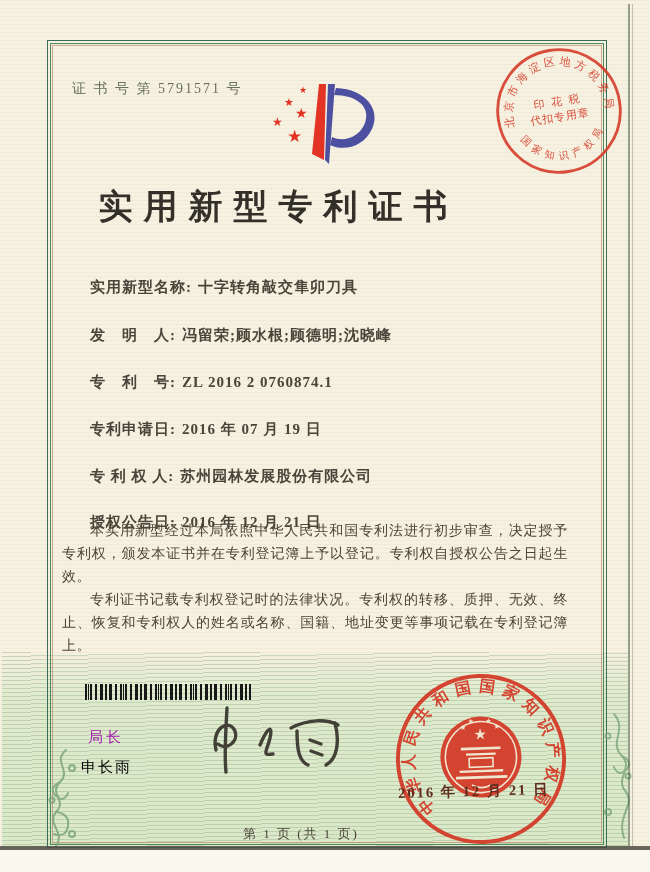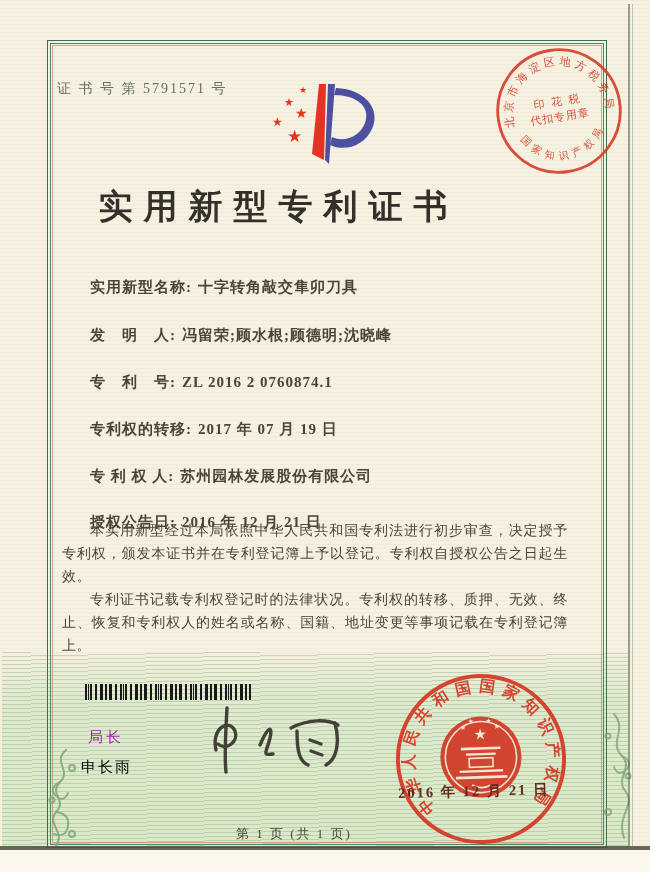--- a/index.html
+++ b/index.html
@@ -5,38 +5,38 @@
   html,body{margin:0;padding:0;}
   body{width:650px;height:872px;background:#f8f5e9;font-family:"Liberation Serif",serif;overflow:hidden;}
   .paper{position:relative;width:650px;height:872px;background:#f6f1e1;}
   .paper::before{content:"";position:absolute;inset:0;background:repeating-linear-gradient(180deg,rgba(205,195,165,.14) 0 1px,transparent 1px 4px);pointer-events:none;}
   .green-zone{position:absolute;left:2px;top:652px;width:626px;height:196px;z-index:0;
     background:linear-gradient(180deg,rgba(216,232,200,0) 0,rgba(216,232,200,.75) 46px,rgba(214,230,197,.85) 100%);}
   .green-zone::after{content:"";position:absolute;inset:0;background:repeating-linear-gradient(179deg,rgba(118,162,110,.33) 0 1px,rgba(118,162,110,0) 1px 4px);}
   .frame{position:absolute;left:47px;top:40px;width:558px;height:806px;border:1px solid #3c6b58;z-index:1;}
   .frame .f2{position:absolute;inset:2px;border:1px solid #4d8a5f;}
   .frame .f3{position:absolute;inset:1px;border:1px solid rgba(176,106,80,.55);}
-  .cert-no{position:absolute;left:57px;top:80px;font-size:14px;letter-spacing:2px;color:#66705f;z-index:2;white-space:pre;}
+  .cert-no{position:absolute;left:72px;top:80px;font-size:14px;letter-spacing:2px;color:#66705f;z-index:2;white-space:pre;}
   .logo{position:absolute;left:262px;top:68px;width:132px;height:104px;z-index:2;}
   .title{position:absolute;left:0;top:184px;width:546px;text-align:center;font-size:34px;font-weight:bold;letter-spacing:11px;color:#33302a;z-index:2;text-indent:11px;}
   .field{position:absolute;left:75px;font-size:15px;color:#4a443a;z-index:2;white-space:pre;font-weight:600;}
   .field .lab{letter-spacing:1px;}
   .field .val{margin-left:6px;letter-spacing:1px;}
   .paras{position:absolute;left:62px;top:519px;width:506px;z-index:2;color:#4e4335;font-size:14px;line-height:23px;text-align:justify;}
   .paras p{margin:0;text-indent:2em;letter-spacing:.5px;}
   .barcode{position:absolute;left:85px;top:684px;width:166px;height:16px;z-index:3;
     background:repeating-linear-gradient(90deg,#181818 0 2px,transparent 2px 5px),repeating-linear-gradient(90deg,#181818 0 1px,transparent 1px 7px);
     background-position:0 0,3px 0;}
   .tax-stamp{position:absolute;left:492px;top:44px;width:134px;height:134px;z-index:4;transform:rotate(-9deg);opacity:.92;}
   .office-seal{position:absolute;left:392px;top:670px;width:178px;height:178px;z-index:3;transform:rotate(-2deg);opacity:.93;}
   .seal-date{position:absolute;left:398px;top:782px;z-index:5;font-size:14.5px;font-weight:bold;color:#5f2c1d;letter-spacing:2px;transform:rotate(-1.5deg);white-space:pre;}
   .sig-role{position:absolute;left:88px;top:728px;font-size:15px;color:#a21caf;z-index:2;letter-spacing:3px;}
   .sig-name{position:absolute;left:81px;top:758px;font-size:15px;color:#000000;z-index:2;letter-spacing:2px;}
   .signature{position:absolute;left:198px;top:698px;width:155px;height:85px;z-index:3;}
-  .footer{position:absolute;left:47px;top:825px;width:494px;text-align:center;font-size:13px;color:#4c463c;z-index:2;letter-spacing:2px;}
+  .footer{position:absolute;left:54px;top:825px;width:494px;text-align:center;font-size:13px;color:#4c463c;z-index:2;letter-spacing:2px;}
   .ornament-left{position:absolute;left:42px;top:748px;width:50px;height:100px;z-index:2;}
   .ornament-right{position:absolute;left:594px;top:712px;width:42px;height:128px;z-index:2;}
   .scan-edge-right{position:absolute;left:628px;top:4px;width:2px;height:842px;background:rgba(72,92,70,.55);z-index:6;}
   .scan-edge-right2{position:absolute;left:632px;top:4px;width:1px;height:842px;background:rgba(90,110,85,.35);z-index:6;}
   .scan-edge-bottom{position:absolute;left:0;top:846px;width:650px;height:4px;background:#4f4e44;opacity:.85;z-index:6;}
   .below-paper{position:absolute;left:0;top:850px;width:650px;height:22px;background:#faf7ec;z-index:5;}
   svg text{font-family:"Liberation Serif",serif;}
 </style>
 </head>
 <body>
@@ -85,21 +85,21 @@
   <div class="field" style="top:309px">
     <span class="lab">发　明　人:</span><span class="val">冯留荣;顾水根;顾德明;沈晓峰</span>
   </div>
   <div class="field" style="top:261px">
     <span class="lab">实用新型名称:</span><span class="val">十字转角敲交隼卯刀具</span>
   </div>
   <div class="field" style="top:356px">
     <span class="lab">专　利　号:</span><span class="val">ZL 2016 2 0760874.1</span>
   </div>
   <div class="field" style="top:403px">
-    <span class="lab">专利权的转移:</span><span class="val">2017 年 07 月 19 日</span>
+    <span class="lab">专利申请日:</span><span class="val">2016 年 07 月 19 日</span>
   </div>
   <div class="field" style="top:450px">
     <span class="lab">专 利 权 人:</span><span class="val">苏州园林发展股份有限公司</span>
   </div>
   <div class="field" style="top:496px">
     <span class="lab">授权公告日:</span><span class="val">2016 年 12 月 21 日</span>
   </div>
 
   <div class="paras">
     <p>本实用新型经过本局依照中华人民共和国专利法进行初步审查，决定授予专利权，颁发本证书并在专利登记簿上予以登记。专利权自授权公告之日起生效。</p>

